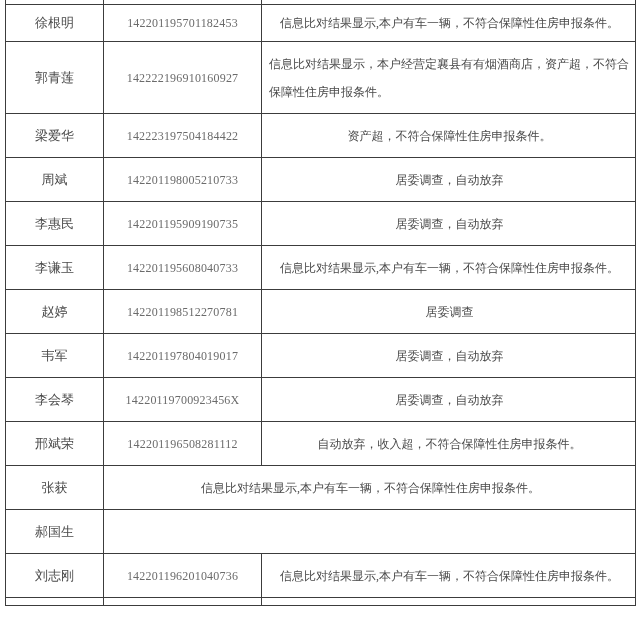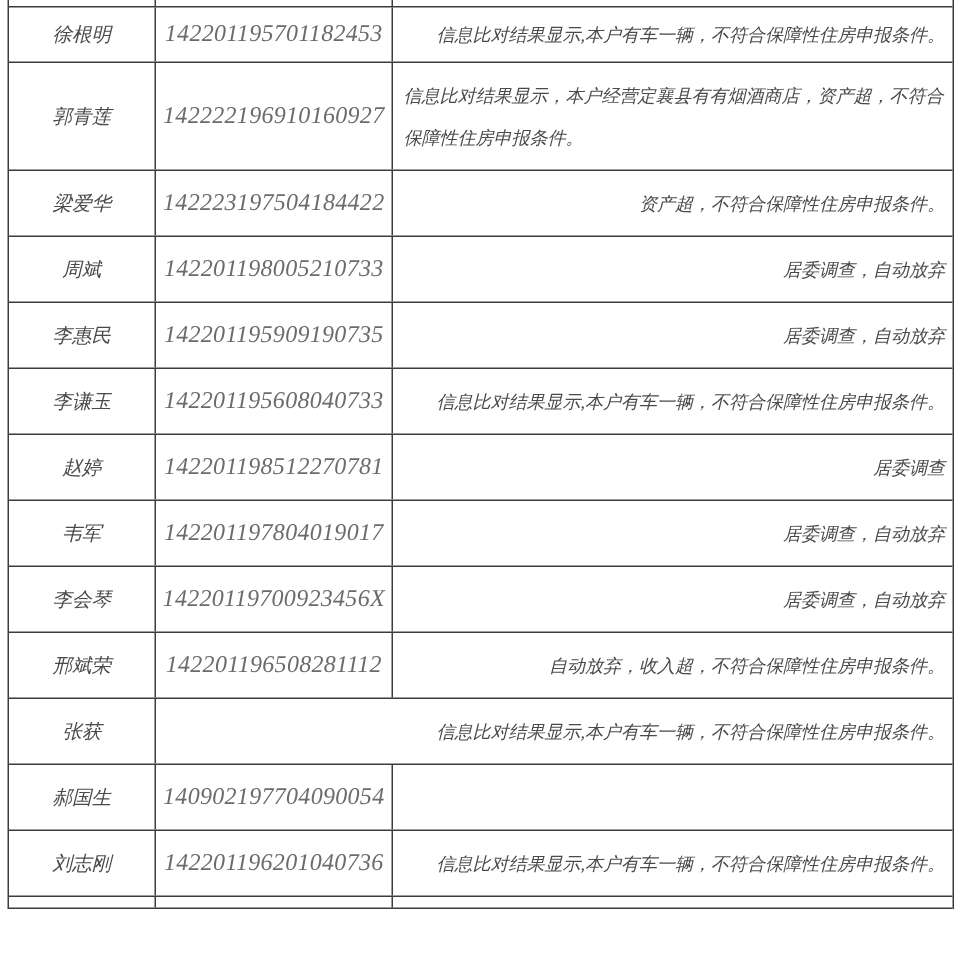--- a/index.html
+++ b/index.html
@@ -13,27 +13,27 @@
     font-family:"Liberation Serif","DejaVu Serif",serif;}
   .page{position:relative;width:643px;height:637px;background:var(--bg);overflow:hidden;}
   .doc-table{position:absolute;left:5px;top:0;width:631px;
     border-left:1px solid var(--border-color);
     border-right:1px solid var(--border-color);
     background:var(--bg);}
   .row{display:flex;align-items:stretch;border-bottom:1px solid var(--border-color);}
   .row.partial-top{height:5px;}
   .row.partial-bottom{height:8px;}
   .cell{display:flex;align-items:center;line-height:28px;
-    padding-top:7.5px;padding-bottom:7.5px;color:var(--text-color);font-style:italic;}
+    padding-top:7.5px;padding-bottom:7.5px;color:var(--text-color);}
   .cell.name{width:98px;border-right:1px solid var(--border-color);
     justify-content:center;text-align:center;font-size:13px;}
   .cell.idnum{width:158px;border-right:1px solid var(--border-color);
-    justify-content:center;text-align:center;font-size:16px;color:var(--id-color);
+    justify-content:center;text-align:center;font-size:12px;color:var(--id-color);
     letter-spacing:0.2px;align-items:center;}
-  .cell.remark{flex:1;justify-content:flex-end;text-align:left;
+  .cell.remark{flex:1;justify-content:center;text-align:left;
     font-size:12px;padding-left:7px;padding-right:5px;word-break:break-all;}
   .partial-top .cell,.partial-bottom .cell{padding:0;}
   
   .doc-table .row.data-row:nth-of-type(2) .cell{padding-top:4px;padding-bottom:4px;}
 </style>
 </head>
 <body>
 
 <div class="page">
   <div class="doc-table">
@@ -170,23 +170,20 @@
     </div>
     <div class="cell remark">
       <span>信息比对结果显示,本户有车一辆，不符合保障性住房申报条件。</span>
     </div>
   </div>
 
   <div class="row data-row">
     <div class="cell name">
       <span>郝国生</span>
     </div>
-    <div class="cell idnum">
-      <span>140902197704090054</span>
-    </div>
   </div>
 
   <div class="row data-row">
     <div class="cell name">
       <span>刘志刚</span>
     </div>
     <div class="cell idnum">
       <span>142201196201040736</span>
     </div>
     <div class="cell remark">

